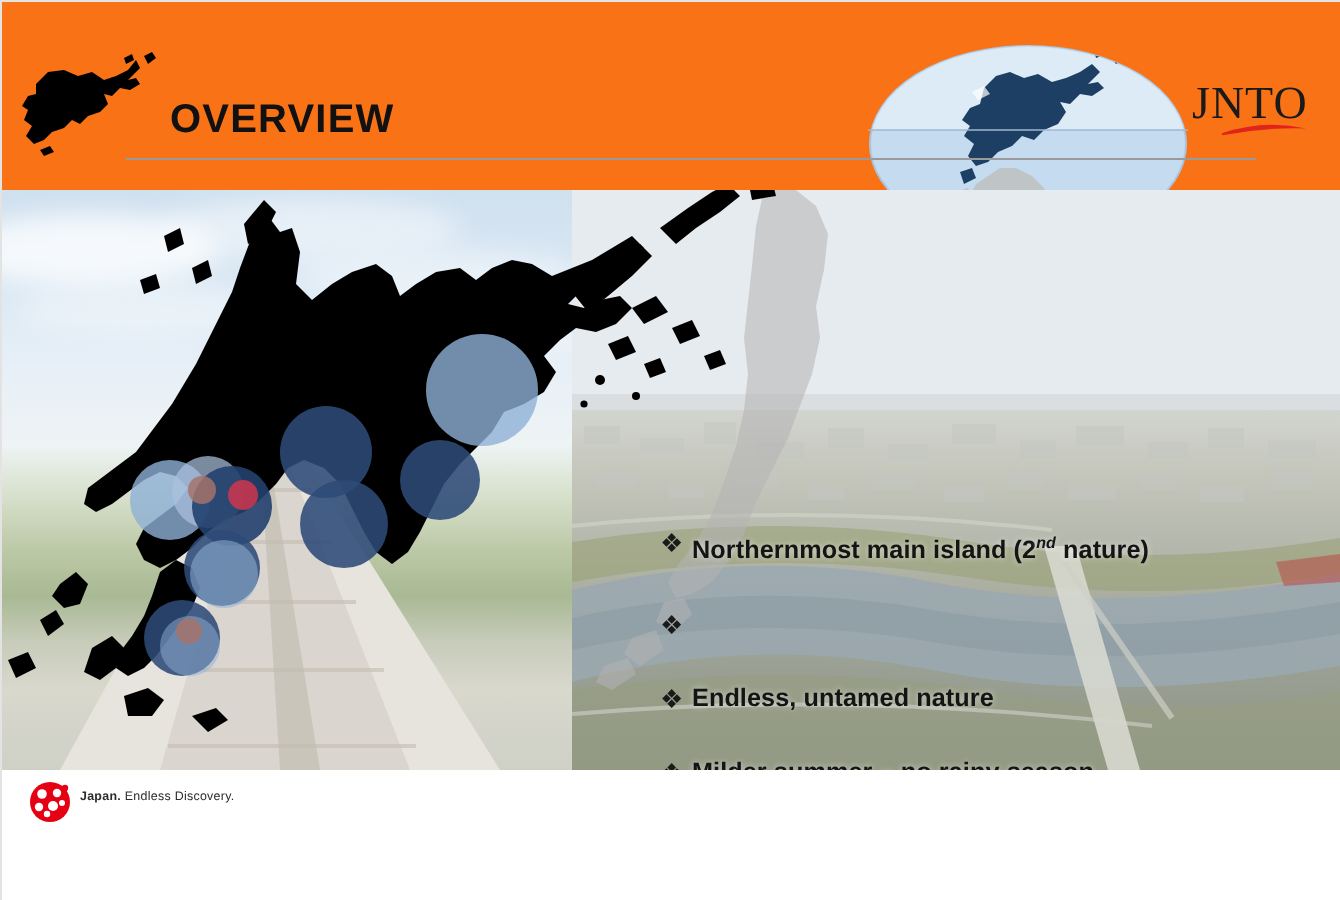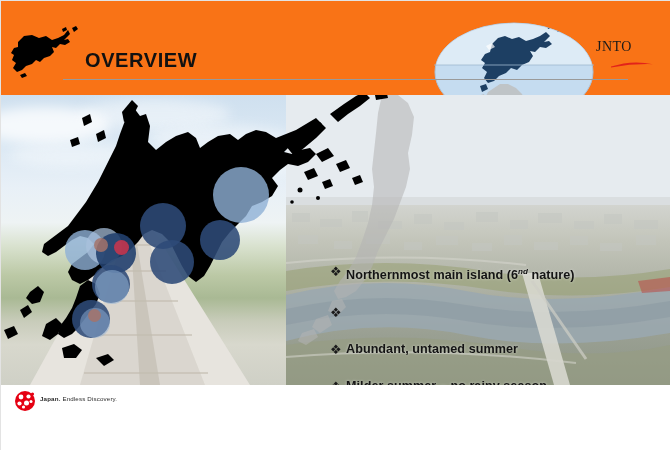--- a/index.html
+++ b/index.html
@@ -53,21 +53,21 @@
   
   .jnto-logo {
     position: absolute;
     right: 12px;
     top: 40px;
     width: 62px;
     height: 34px;
   }
   .jnto-text {
     font-family: "Liberation Serif", serif;
-    font-size: 14px;
+    font-size: 23px;
     letter-spacing: 0.5px;
     color: #1a1a1a;
     line-height: 1;
   }
   .jnto-swoosh {
     position: absolute;
     left: 14px;
     top: 21px;
     width: 44px;
     height: 7px;
@@ -445,30 +445,30 @@
     <div class="circle" style="left:92px;top:170px;width:38px;height:38px;background:#2d4a77;opacity:.88;"></div>
     <div class="circle" style="left:95px;top:175px;width:34px;height:34px;background:#8fb0d6;opacity:.55;"></div>
     <div class="circle" style="left:72px;top:205px;width:38px;height:38px;background:#2d4a77;opacity:.88;"></div>
     <div class="circle" style="left:80px;top:213px;width:30px;height:30px;background:#8fb0d6;opacity:.5;"></div>
     <div class="circle" style="left:88px;top:214px;width:13px;height:13px;background:#a5736a;opacity:.85;"></div>
 
     <div class="bullets">
 
       <div class="bullet-row">
         <span class="bullet-glyph">❖</span>
-        <span class="bullet-text"><span>Northernmost main island (6</span><sup>nd</sup><span> nature)</span></span>
+        <span class="bullet-text"><span>Northernmost main island (2</span><sup>nd</sup><span> nature)</span></span>
       </div>
 
       <div class="bullet-row">
         <span class="bullet-glyph">❖</span>
       </div>
 
       <div class="bullet-row">
         <span class="bullet-glyph">❖</span>
-        <span class="bullet-text">Abundant, untamed summer</span>
+        <span class="bullet-text">Endless, untamed nature</span>
       </div>
 
       <div class="bullet-row" style="margin-bottom:2px;">
         <span class="bullet-glyph">❖</span>
         <span class="bullet-text">Milder summer – no rainy season</span>
       </div>
 
     </div>
   </div>
 

